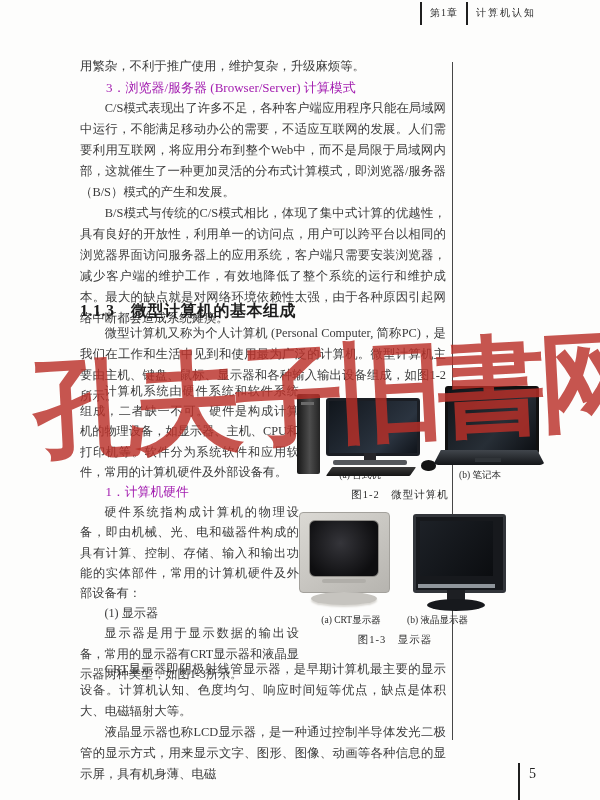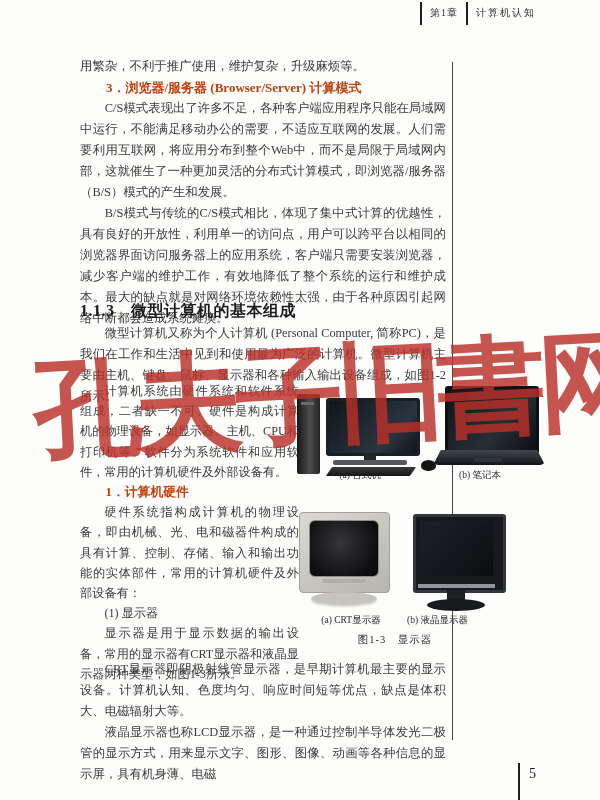--- a/index.html
+++ b/index.html
@@ -13,21 +13,21 @@
   .header{position:absolute; top:0; left:420px; height:26px; display:flex; align-items:center; gap:8px; font-size:10px; color:#2e2e2e;}
   .hbar{width:2px; height:23px; background:#1f1f1f;}
   .header .chap{letter-spacing:1px;}
   .header .title{letter-spacing:2px;}
   
   .margin-rule{position:absolute; left:452px; top:62px; width:1px; height:678px; background:#474747;}
   
   .tblock{position:absolute; left:80px; width:366px; font-size:12.4px; line-height:21px; text-align:justify;}
   .tblock p{margin:0; text-indent:2em;}
   .tblock p.noindent{text-indent:0;}
-  .subhead{font-weight:bold; font-size:13px; color:#c2410c;}
+  .subhead{font-weight:normal; font-size:13px; color:#a21caf;}
   .h113{font-weight:bold; font-size:16px; color:#1d1d1d; line-height:24px; margin:0 0 5px 0; letter-spacing:0.5px;}
   .leftcol{position:absolute; left:80px; top:381px; width:219px; font-size:12.2px; line-height:20.2px; text-align:justify;}
   .leftcol p{margin:0; text-indent:2em;}
   .leftcol .subhead{font-size:12.8px;}
   
   .figure{position:absolute; font-size:9.5px; color:#2c2c2c;}
   .fig-labels{display:flex; margin-top:3px;}
   .fig-caption{text-align:center; margin-top:6px; font-size:10.5px; letter-spacing:1px;}
   .art{position:relative;}
   
@@ -105,20 +105,21 @@
       <div class="dbase"></div>
       <div class="kbd"></div>
       <div class="mouse"></div>
       <div class="lscreen"></div>
       <div class="lbase"></div>
     </div>
     <div class="fig-labels">
       <span style="width:130px; text-align:center;">(a) 台式机</span>
       <span style="width:110px; text-align:center;">(b) 笔记本</span>
     </div>
+    <div class="fig-caption" style="width:210px;">图1-2　微型计算机</div>
   </div>
 
   <div class="figure" style="left:295px; top:510px; width:222px;">
     <div class="art" style="height:101px;">
       <div class="crt">
         <div class="crt-screen"></div>
         <div class="crt-btns"></div>
       </div>
       <div class="crt-base"></div>
       <div class="lcd">

